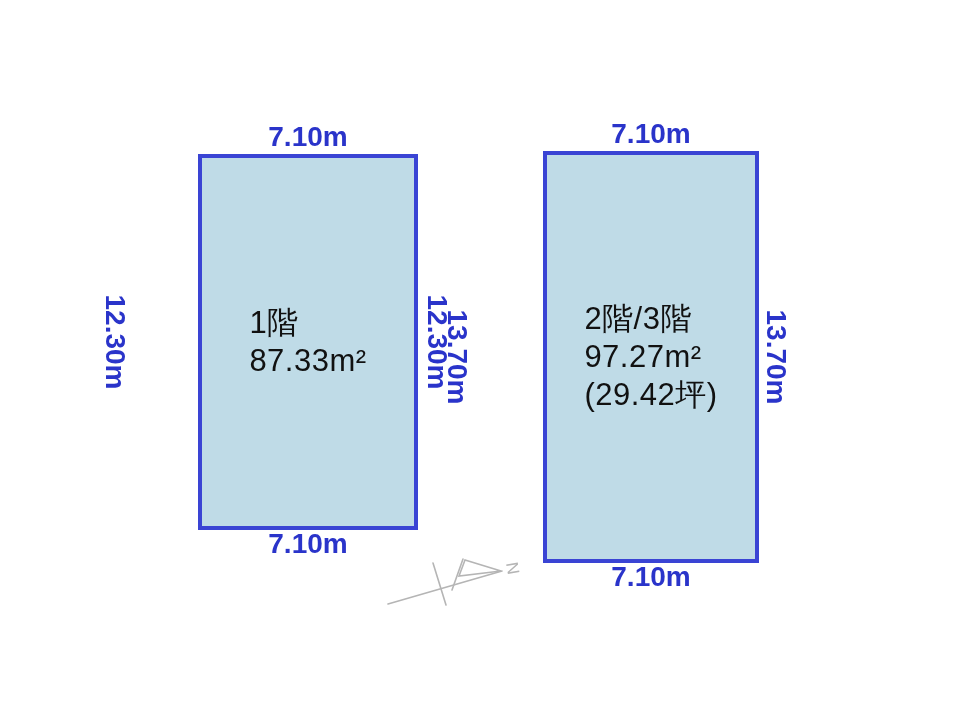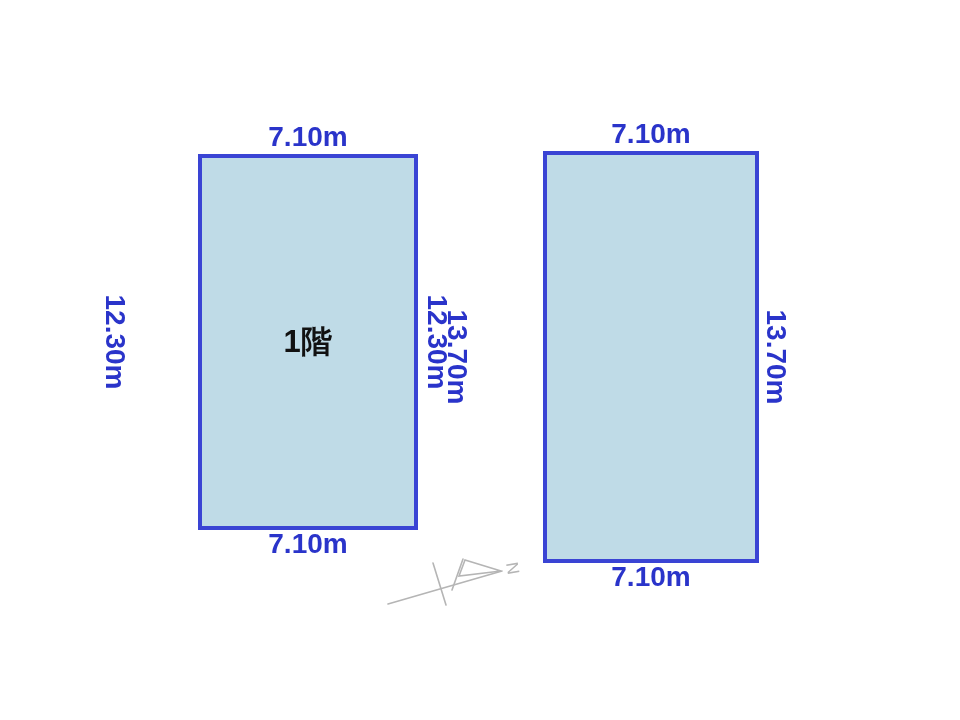--- a/index.html
+++ b/index.html
@@ -23,21 +23,21 @@
     align-items: center;
     justify-content: center;
   }
   .plot-1f { left: 198px; top: 154px; width: 220px; height: 376px; }
   .plot-2f { left: 543px; top: 151px; width: 216px; height: 412px; }
 
   .floor-info {
     color: #111111;
     font-size: 31px;
     line-height: 38px;
-    font-weight: 700;
+    font-weight: 400;
     letter-spacing: 0.5px;
     white-space: nowrap;
   }
 
   .dim {
     position: absolute;
     color: #2a34ca;
     font-size: 28px;
     font-weight: 700;
     text-align: center;
@@ -73,28 +73,34 @@
 
 <div class="canvas">
 
   <div class="plot-rect plot-1f">
     <div class="dim dim-top">7.10m</div>
     <div class="dim dim-bottom">7.10m</div>
     <div class="dim dim-side dim-left">12.30m</div>
     <div class="dim dim-side dim-right">12.30m</div>
     <div class="floor-info">
       <div>1階</div>
+      <div>87.33m²</div>
     </div>
   </div>
 
   <div class="plot-rect plot-2f">
     <div class="dim dim-top">7.10m</div>
     <div class="dim dim-bottom">7.10m</div>
     <div class="dim dim-side dim-left">13.70m</div>
     <div class="dim dim-side dim-right">13.70m</div>
+    <div class="floor-info">
+      <div>2階/3階</div>
+      <div>97.27m²</div>
+      <div>(29.42坪)</div>
+    </div>
   </div>
 
   <div class="north-arrow">
     <svg viewBox="0 0 152 72" xmlns="http://www.w3.org/2000/svg">
       <g stroke="#b5b5b5" stroke-width="1.6" fill="none" stroke-linecap="round">
         <line x1="5" y1="58" x2="119" y2="25"></line>
         <line x1="50" y1="17" x2="63" y2="59"></line>
         <line x1="80" y1="13" x2="69" y2="44"></line>
         <polygon points="82,14 76,30 118,25"></polygon>
       </g>

